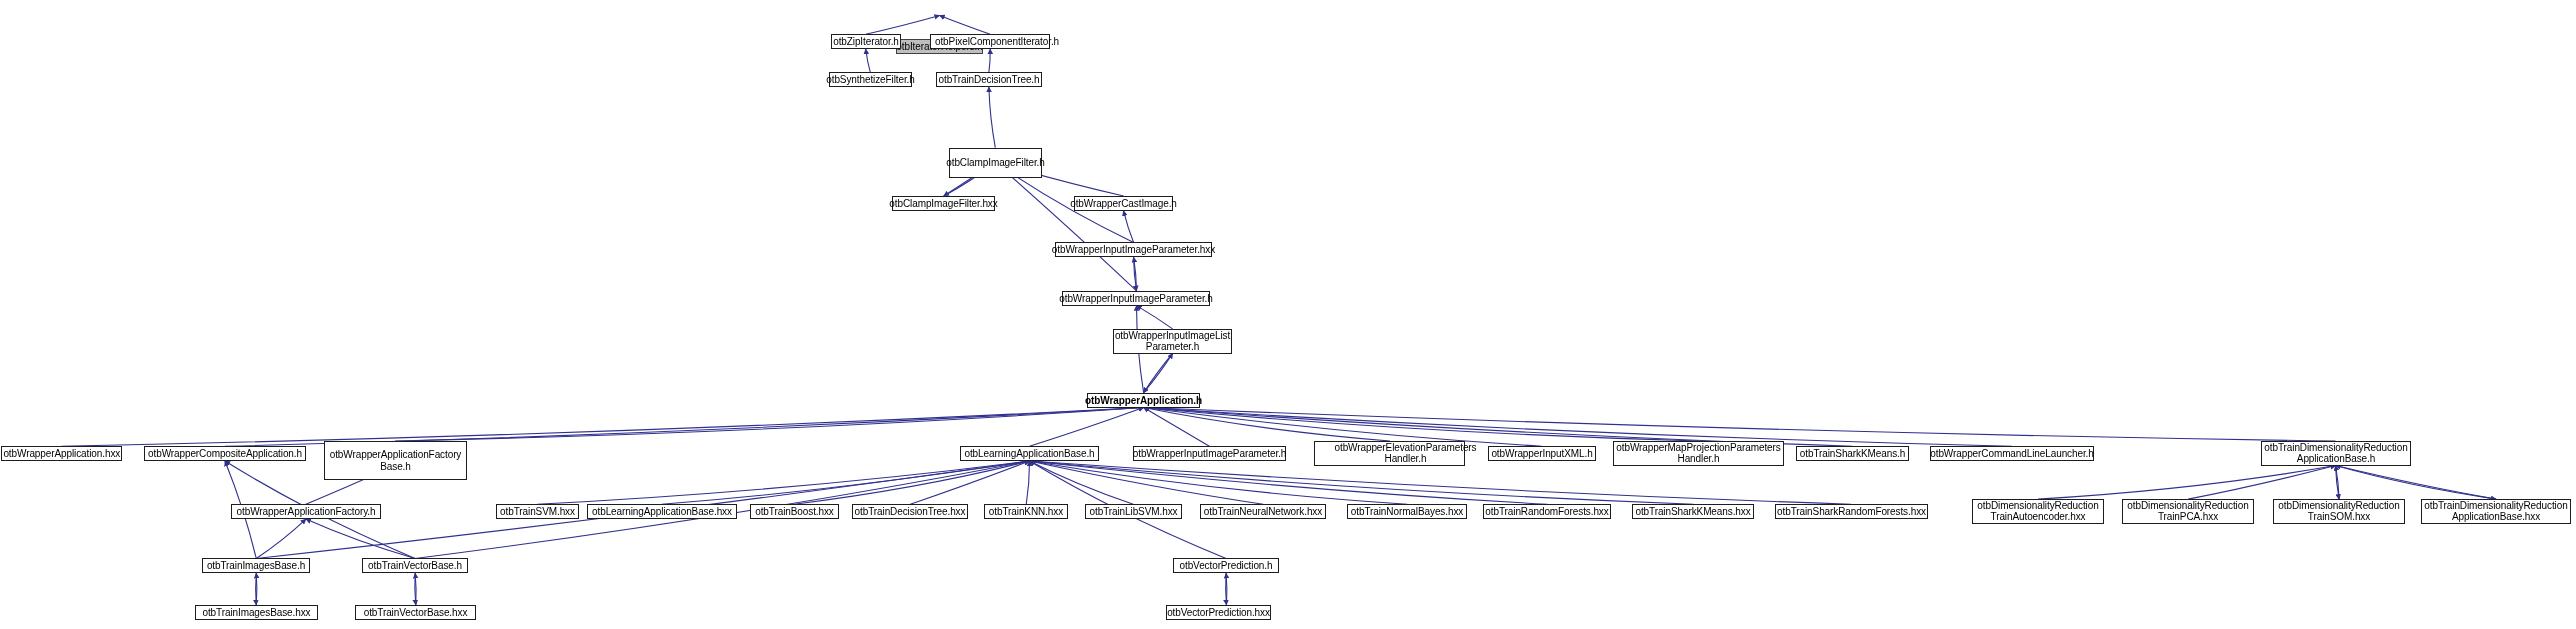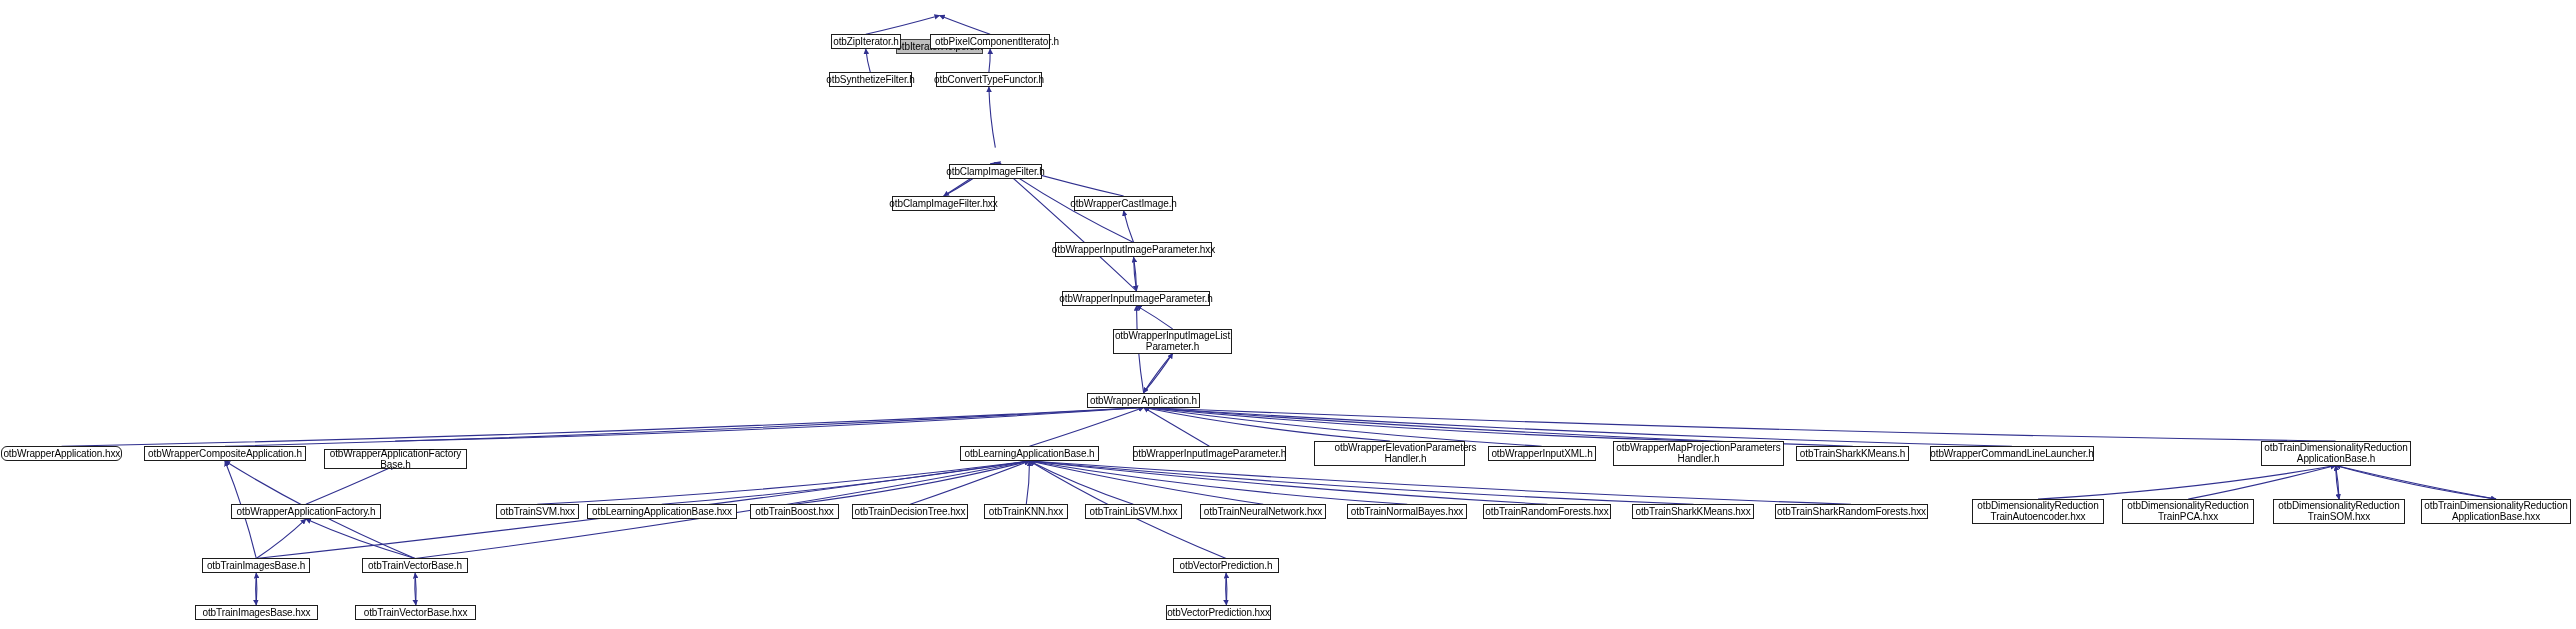--- a/index.html
+++ b/index.html
@@ -122,32 +122,32 @@
         <path d="M 644 889 Q 642.6131071837542 913.5 645 938" marker-end="url(#arrow)"></path>
         <path d="M 1902.5 938 Q 1904.1365982117293 913.5 1902 889" marker-end="url(#arrow)"></path>
         <path d="M 1902 889 Q 1900.3634017882707 913.5 1902.5 938" marker-end="url(#arrow)"></path>
       </g>
   </svg>
   <div id="nodes">
       <div class="node root" style="left: 896px; top: 0.6px; width: 87px; height: 15px;"><span class="lbl">otbIteratorHelpers.h</span></div>
       <div class="node" style="left: 831px; top: 34px; width: 70px; height: 15px;"><span class="lbl">otbZipIterator.h</span></div>
       <div class="node" style="left: 930px; top: 34px; width: 120px; height: 15px; padding-left: 14px;"><span class="lbl">otbPixelComponentIterator.h</span></div>
       <div class="node" style="left: 829px; top: 72px; width: 83px; height: 15px;"><span class="lbl">otbSynthetizeFilter.h</span></div>
-      <div class="node" style="left: 936px; top: 72px; width: 106px; height: 15px;"><span class="lbl">otbConvertTypeFunctor.h</span></div>
-      <div class="node" style="left: 949px; top: 164px; width: 93px; height: 15px;"><span class="lbl">otbClampImageFilter.h</span></div>
+      <div class="node" style="left: 936px; top: 72px; width: 106px; height: 15px;"><span class="lbl">otbTrainDecisionTree.h</span></div>
+      <div class="node" style="left: 949px; top: 148px; width: 93px; height: 30px;"><span class="lbl">otbClampImageFilter.h</span></div>
       <div class="node" style="left: 892px; top: 196px; width: 103px; height: 15px;"><span class="lbl">otbClampImageFilter.hxx</span></div>
       <div class="node" style="left: 1074px; top: 196px; width: 99px; height: 15px;"><span class="lbl">otbWrapperCastImage.h</span></div>
       <div class="node" style="left: 1055px; top: 242px; width: 157px; height: 15px;"><span class="lbl">otbWrapperInputImageParameter.hxx</span></div>
       <div class="node" style="left: 1062px; top: 291px; width: 148px; height: 15px;"><span class="lbl">otbWrapperInputImageParameter.h</span></div>
       <div class="node" style="left: 1113px; top: 329px; width: 119px; height: 24.5px;"><span class="lbl">otbWrapperInputImageList
 Parameter.h</span></div>
-      <div class="node" style="left: 1087px; top: 393px; width: 113px; height: 15px;"><span class="lbl">otbWrapperApplication.h</span></div>
-      <div class="node" style="left: 1.3px; top: 446px; width: 121px; height: 15px; border-radius: 6px;"><span class="lbl">otbWrapperApplication.hxx</span></div>
+      <div class="node" style="left: 1087px; top: 393px; width: 113px; height: 15px; font-weight: bold;"><span class="lbl">otbWrapperApplication.h</span></div>
+      <div class="node" style="left: 1.3px; top: 446px; width: 121px; height: 15px;"><span class="lbl">otbWrapperApplication.hxx</span></div>
       <div class="node" style="left: 144px; top: 446px; width: 162px; height: 15px;"><span class="lbl">otbWrapperCompositeApplication.h</span></div>
-      <div class="node" style="left: 324px; top: 441px; width: 143px; height: 20px; margin-top: 8px;"><span class="lbl">otbWrapperApplicationFactory
+      <div class="node" style="left: 324px; top: 441px; width: 143px; height: 39px;"><span class="lbl">otbWrapperApplicationFactory
 Base.h</span></div>
       <div class="node" style="left: 960px; top: 446px; width: 139px; height: 15px;"><span class="lbl">otbLearningApplicationBase.h</span></div>
       <div class="node" style="left: 1133px; top: 446px; width: 153px; height: 15px;"><span class="lbl">otbWrapperInputImageParameter.h</span></div>
       <div class="node" style="left: 1314px; top: 441px; width: 151px; height: 24.5px; padding-left: 32px;"><span class="lbl">otbWrapperElevationParameters
 Handler.h</span></div>
       <div class="node" style="left: 1488px; top: 446px; width: 108px; height: 15px;"><span class="lbl">otbWrapperInputXML.h</span></div>
       <div class="node" style="left: 1613px; top: 441px; width: 171px; height: 24.5px;"><span class="lbl">otbWrapperMapProjectionParameters
 Handler.h</span></div>
       <div class="node" style="left: 1796px; top: 446px; width: 113px; height: 15px;"><span class="lbl">otbTrainSharkKMeans.h</span></div>
       <div class="node" style="left: 1930px; top: 446px; width: 164px; height: 15px;"><span class="lbl">otbWrapperCommandLineLauncher.h</span></div>

